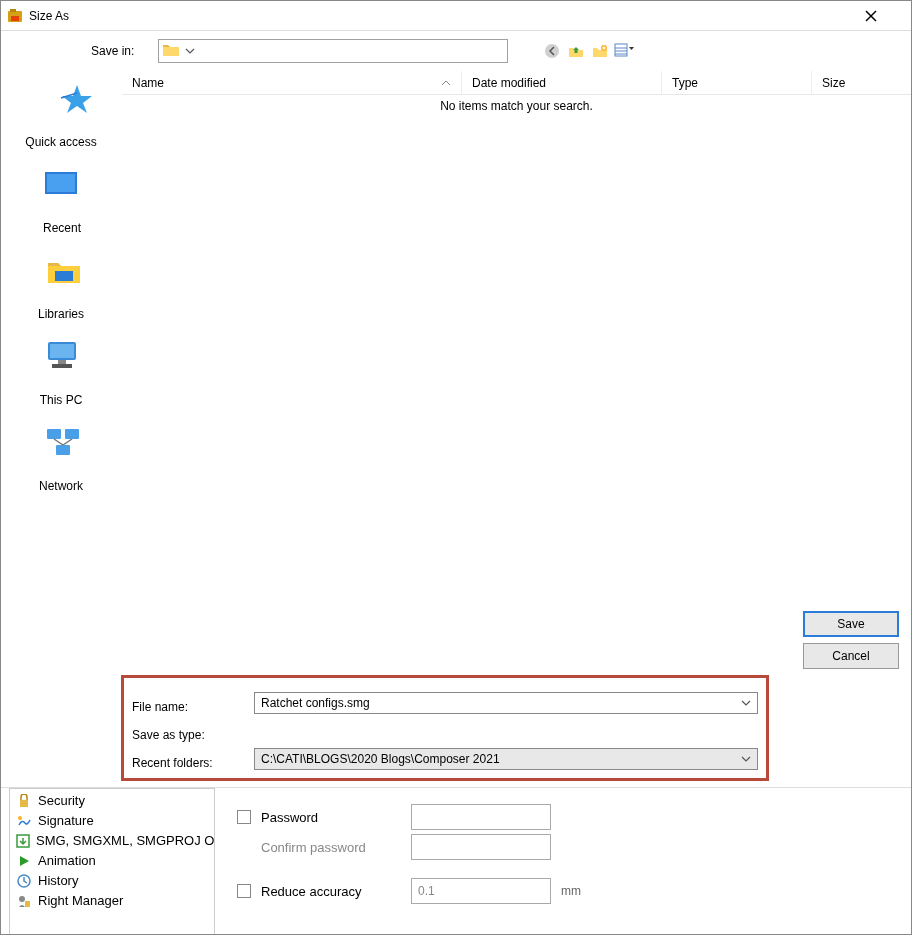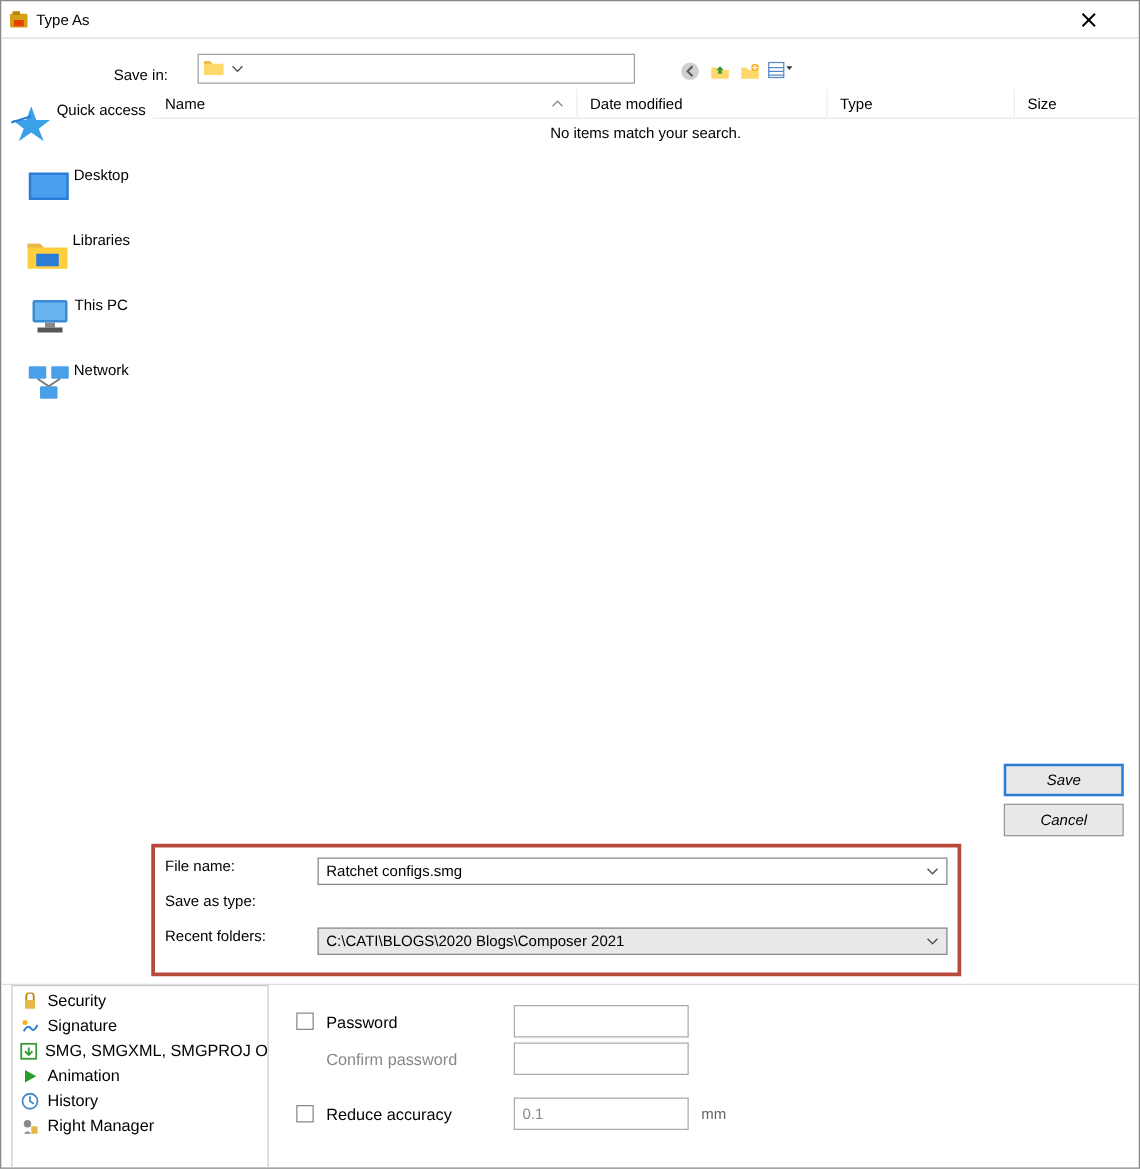--- a/index.html
+++ b/index.html
@@ -6,57 +6,57 @@
 body { font-family: "Segoe UI", Tahoma, sans-serif; font-size: 12px; background: #fff; color: #000; width: 912px; height: 935px; overflow: hidden; border: 1px solid #888; }
 
 
 .titlebar { display: flex; align-items: center; height: 30px; padding: 0 6px; border-bottom: 1px solid #ddd; }
 .titlebar .app-icon { width: 16px; height: 16px; margin-right: 6px; }
 .titlebar .title { font-size: 12px; }
 .titlebar .spacer { flex: 1; }
 .titlebar .close { width: 40px; text-align: center; font-size: 14px; cursor: pointer; }
 
 
-.savein-row { display: flex; align-items: flex-end; height: 40px; padding: 4px 0 4px 90px; gap: 24px; }
+.savein-row { display: flex; align-items: center; height: 40px; padding: 4px 0 4px 90px; gap: 24px; }
 .savein-label { font-size: 12px; }
 .savein-combo { flex: 0 0 350px; height: 24px; display: flex; align-items: center; border: 1px solid #a0a0a0; background: #fff; padding: 0 4px; }
 .savein-combo .folder-ic { width: 16px; height: 16px; margin-right: 6px; }
 .savein-combo .text { flex: 1; font-size: 12px; }
 .savein-combo .chev { width: 16px; text-align: center; font-size: 10px; color: #555; }
 .toolbar-icons { display: flex; gap: 4px; align-items: center; margin-left: 10px; }
 .toolbar-icons .ic { width: 20px; height: 20px; display: flex; align-items: center; justify-content: center; }
 
 
 .main { display: flex; height: 604px; }
 .places { width: 120px; display: flex; flex-direction: column; align-items: center; padding-top: 10px; gap: 18px; }
-.place { display: flex; flex-direction: row; align-items: flex-start; gap: 0; cursor: pointer; }
+.place { display: flex; flex-direction: column; align-items: flex-end; gap: 20px; cursor: pointer; }
 .place .pic { width: 40px; height: 34px; display: flex; align-items: center; justify-content: center; }
 .place .lbl { font-size: 12px; text-align: center; }
 
 .listarea { flex: 1; border-left: 1px solid #fff; position: relative; }
 .list-headers { display: flex; height: 24px; align-items: flex-start; border-bottom: 1px solid #e8e8e8; }
 .list-headers .col { font-size: 12px; padding: 0 10px; border-right: 1px solid #eee; height: 100%; display: flex; align-items: center; }
 .list-headers .col.name { width: 340px; justify-content: space-between; }
 .list-headers .col.date { width: 200px; }
 .list-headers .col.type { width: 150px; }
 .list-headers .col.size { flex: 1; border-right: none; }
 .no-items { text-align: center; padding-top: 4px; font-size: 12px; color: #000; }
 
 
 .redbox { border: 3px solid #b84a3b; margin: 0 10px 0 120px; width: 648px; padding: 8px 8px; }
-.fieldrow { display: flex; align-items: flex-start; height: 28px; gap: 6px; }
+.fieldrow { display: flex; align-items: flex-end; height: 28px; gap: 6px; }
 .fieldrow .flabel { width: 116px; font-size: 12px; }
 .fieldrow .finput, .fieldrow .fcombo { flex: 1; height: 22px; border: 1px solid #888; background: #fff; padding: 0 6px; font-size: 12px; display: flex; align-items: center; justify-content: space-between; }
 .fieldrow .fcombo { background: #e8e8e8; }
 .fieldrow .finput { background: #fff; }
 .chev-sm { font-size: 10px; color: #555; }
 
 
 .actionbtns { position: absolute; right: 12px; top: 580px; width: 96px; display: flex; flex-direction: column; gap: 6px; }
-.btn { height: 26px; border: 1px solid #999; background: #e8e8e8; font-size: 12px; display: flex; align-items: center; justify-content: center; cursor: pointer; font-style: italic; }
+.btn { height: 26px; border: 1px solid #999; background: #e8e8e8; font-size: 12px; display: flex; align-items: center; justify-content: center; cursor: pointer; }
 .btn.primary { border: 2px solid #2a7cd6; }
 
 
 .bottom { display: flex; height: 257px; margin-top: 6px; border-top: 1px solid #ddd; }
 .cat-panel { width: 206px; border: 1px solid #ccc; margin: 0 4px 4px 8px; display: flex; flex-direction: column; }
 .cat-list { flex: 1; overflow: hidden; padding: 2px 0; }
 .cat-item { display: flex; align-items: flex-start; gap: 6px; padding: 2px 6px; font-size: 13px; cursor: pointer; white-space: nowrap; }
 .cat-item .ci { width: 16px; height: 16px; display: flex; align-items: center; justify-content: center; }
 
 .opts-panel { flex: 1; padding: 14px 18px; }
@@ -76,21 +76,21 @@
 <body>
 
 <div class="titlebar">
   <span class="app-icon">
     <svg width="16" height="16">
         <rect x="1" y="3" width="14" height="11" fill="#d4a017" rx="1"></rect>
         <rect x="3" y="1" width="6" height="3" fill="#b8860b"></rect>
         <rect x="4" y="8" width="8" height="5" fill="#e64100"></rect>
       </svg>
   </span>
-  <span class="title">Type As</span>
+  <span class="title">Size As</span>
   <span class="spacer"></span>
   <span class="close">
     <svg width="12" height="12">
         <line x1="1" y1="1" x2="11" y2="11" stroke="#000" stroke-width="1.5"></line>
         <line x1="11" y1="1" x2="1" y2="11" stroke="#000" stroke-width="1.5"></line>
       </svg>
   </span>
 </div>
 
 <div class="content-wrap">
@@ -153,21 +153,21 @@
           </span>
       <span class="lbl">Quick access</span>
     </div>
     <div class="place">
       <span class="pic">
             <svg width="36" height="28">
               <rect x="2" y="2" width="32" height="22" fill="#2a7cd6"></rect>
               <rect x="4" y="4" width="28" height="18" fill="#4aa0f0"></rect>
             </svg>
           </span>
-      <span class="lbl">Desktop</span>
+      <span class="lbl">Recent</span>
     </div>
     <div class="place">
       <span class="pic">
             <svg width="36" height="30">
               <path d="M2 8 L12 8 L15 11 L34 11 L34 28 L2 28 Z" fill="#ffce3d"></path>
               <path d="M2 8 L12 8 L15 11 L2 11 Z" fill="#e6b84a"></path>
               <rect x="9" y="16" width="18" height="10" fill="#2a7cd6"></rect>
             </svg>
           </span>
       <span class="lbl">Libraries</span>

